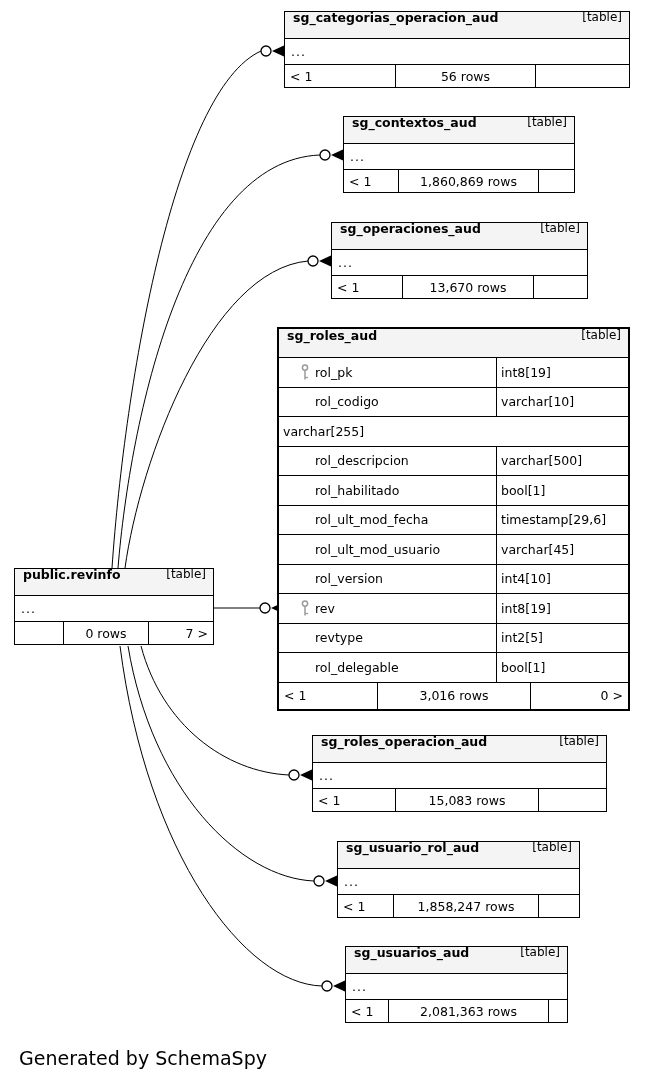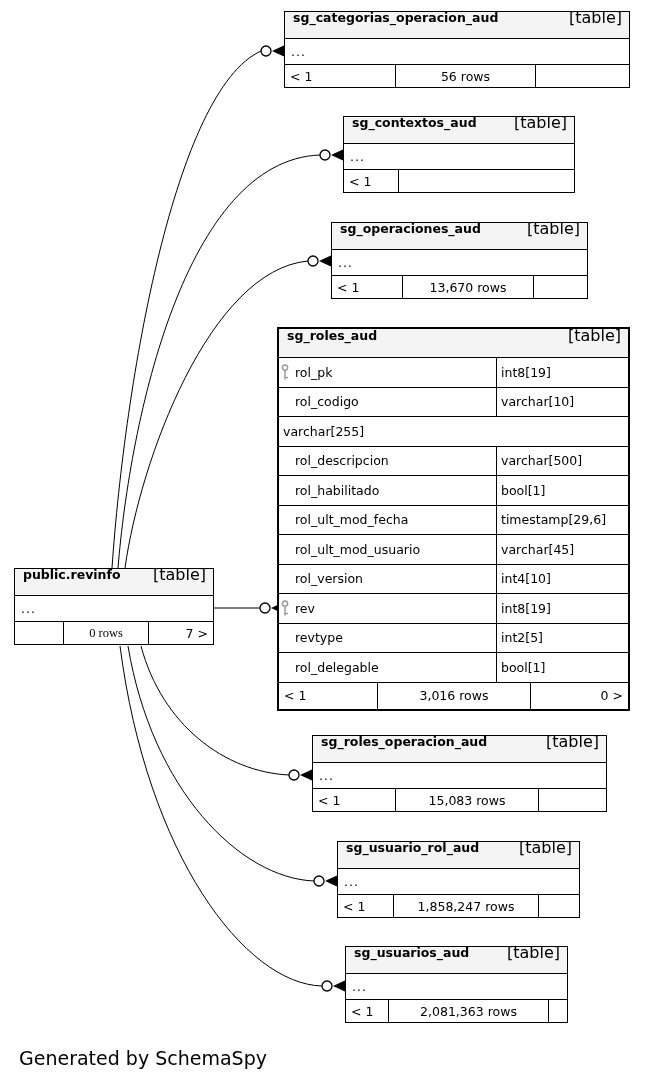--- a/index.html
+++ b/index.html
@@ -9,32 +9,32 @@
   }
   svg.edges{position:absolute;left:0;top:0;width:653px;height:1079px;}
 
   
   .tbl{position:absolute;background:#fff;border:1px solid #000;box-sizing:border-box;font-size:12.5px;}
   .tbl.focus{border-width:2px;}
   .hdr{display:flex;align-items:center;justify-content:space-between;
        background:#f4f4f4;border-bottom:1px solid #000;height:27px;padding:0 7px 16px 8px;box-sizing:border-box;}
   .tbl.focus .hdr{height:29px;}
   .tname{font-weight:bold;white-space:nowrap;}
-  .badge{font-weight:normal;font-size:16px;white-space:nowrap;padding-left:14px;}
+  .badge{font-weight:normal;font-size:12px;white-space:nowrap;padding-left:14px;}
   .dots{height:25px;display:flex;align-items:center;padding-left:6px;box-sizing:border-box;letter-spacing:1px;}
   .foot{display:flex;border-top:1px solid #000;height:23px;box-sizing:border-box;}
   .fc{display:flex;align-items:center;box-sizing:border-box;padding:0 5px;white-space:nowrap;}
   .fc.l{justify-content:flex-start;border-right:1px solid #000;}
   .fc.c{justify-content:center;border-right:1px solid #000;}
   .fc.r{justify-content:flex-end;flex:1;}
 
   
   .colrow{display:flex;height:29.5px;border-bottom:1px solid #000;box-sizing:border-box;}
   .colrow:last-of-type{border-bottom:none;}
-  .cname{width:218px;display:flex;align-items:center;padding-left:0;box-sizing:border-box;border-right:1px solid #000;}
+  .cname{width:218px;display:flex;align-items:center;padding-left:20px;box-sizing:border-box;border-right:1px solid #000;}
   .ctype{flex:1;display:flex;align-items:center;padding-left:4px;box-sizing:border-box;}
   .keyslot{width:20px;display:flex;align-items:center;justify-content:center;flex:0 0 20px;margin-left:-4px;}
   .keyslot.empty{visibility:hidden;}
   .focus .foot{border-top:none;height:26px;}
   .focus .colrow:nth-last-child(2){border-bottom:1px solid #000;}
 
   .credit{position:absolute;left:19px;top:1047px;font-size:19px;}
 </style>
 </head>
 <body>
@@ -85,20 +85,21 @@
   </div>
 
   <div class="tbl" style="left:343px;top:116px;width:232px;">
     <div class="hdr">
       <span class="tname">sg_contextos_aud</span>
       <span class="badge">[table]</span>
     </div>
     <div class="dots">...</div>
     <div class="foot">
       <span class="fc l" style="width:55px;">&lt; 1</span>
+      <span class="fc c" style="width:140px;">1,860,869 rows</span>
       <span class="fc r"></span>
     </div>
   </div>
 
   <div class="tbl" style="left:331px;top:222px;width:257px;">
     <div class="hdr">
       <span class="tname">sg_operaciones_aud</span>
       <span class="badge">[table]</span>
     </div>
     <div class="dots">...</div>
@@ -209,21 +210,21 @@
   </div>
 
   <div class="tbl" style="left:14px;top:568px;width:200px;">
     <div class="hdr">
       <span class="tname">public.revinfo</span>
       <span class="badge">[table]</span>
     </div>
     <div class="dots">...</div>
     <div class="foot">
       <span class="fc l" style="width:49px;"></span>
-      <span class="fc c" style="width:85px;font-family:Liberation Serif, serif;">0 rows</span>
+      <span class="fc c" style="width:85px;">0 rows</span>
       <span class="fc r">7 &gt;</span>
     </div>
   </div>
 
   <div class="tbl" style="left:312px;top:735px;width:295px;">
     <div class="hdr">
       <span class="tname">sg_roles_operacion_aud</span>
       <span class="badge">[table]</span>
     </div>
     <div class="dots">...</div>

